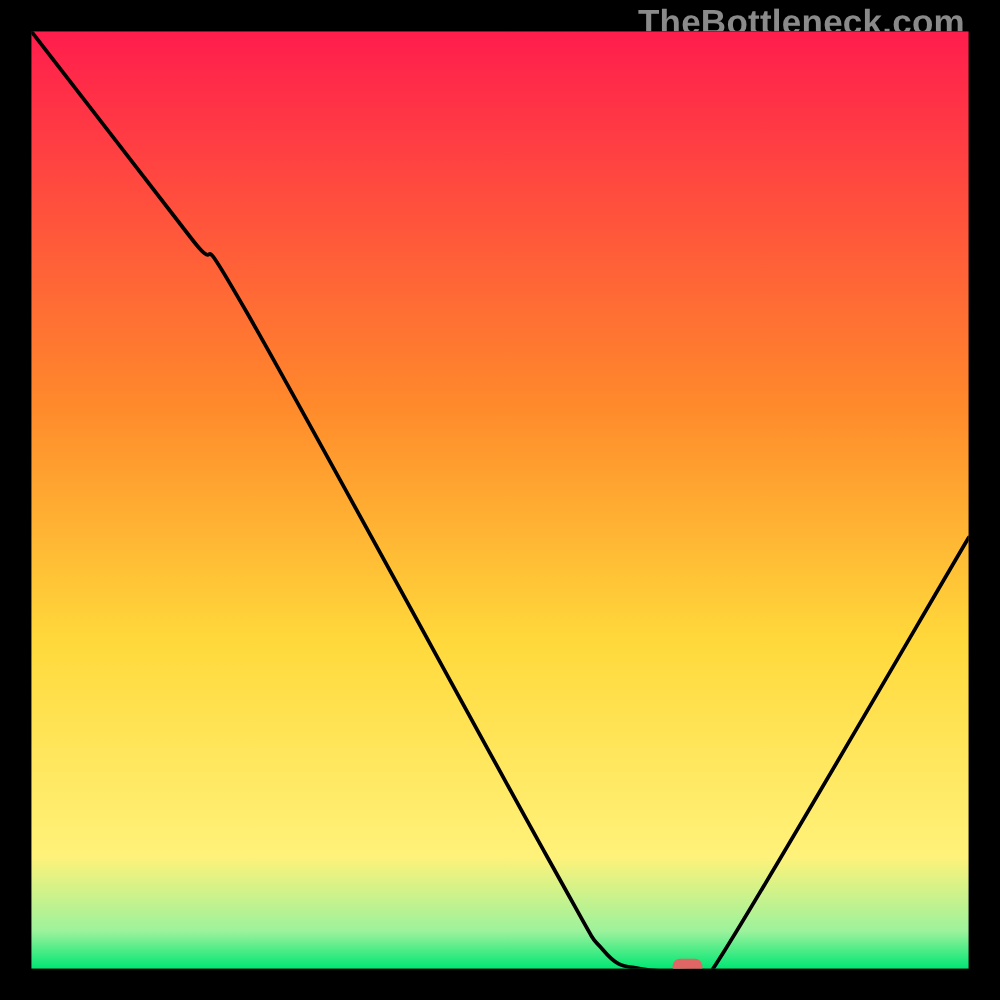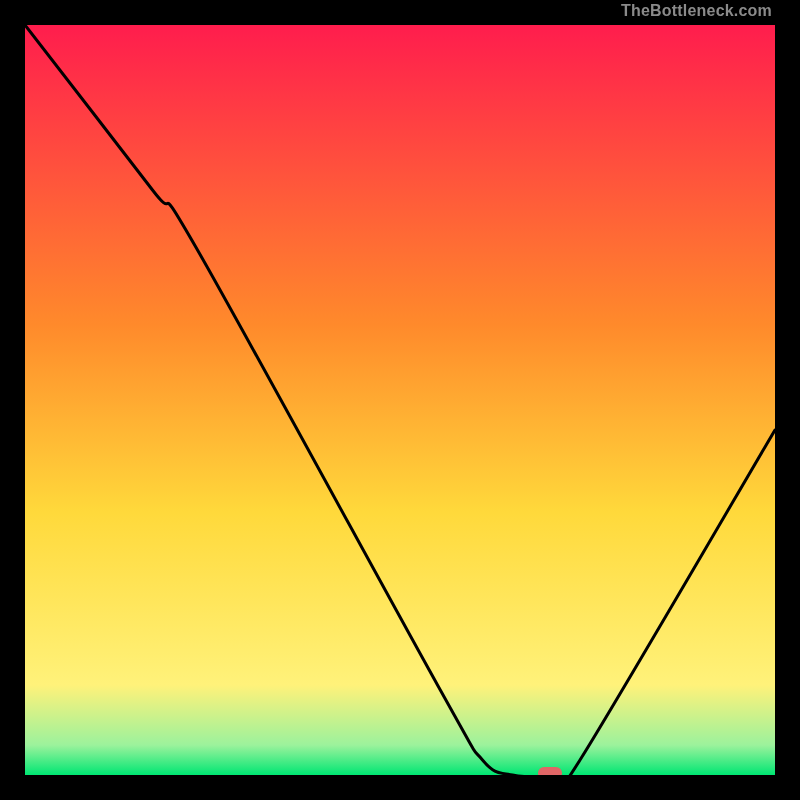--- a/index.html
+++ b/index.html
@@ -24,21 +24,21 @@
     left: 0;
     top: 0;
     width: 750px;
     height: 750px;
   }
   .watermark {
     position: absolute;
     top: 2px;
     right: 28px;
     font-family: Arial, Helvetica, sans-serif;
-    font-size: 16px;
+    font-size: 28px;
     font-weight: 600;
     color: #8a8a8a;
     letter-spacing: 0.2px;
   }
   svg {
     display: block;
   }
 </style>
 </head>
 <body>

